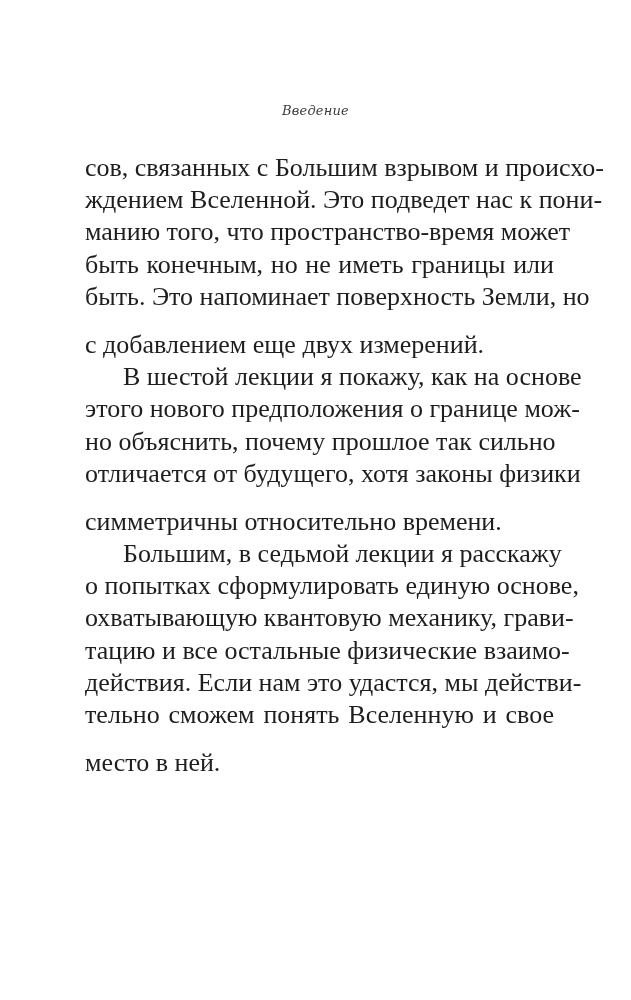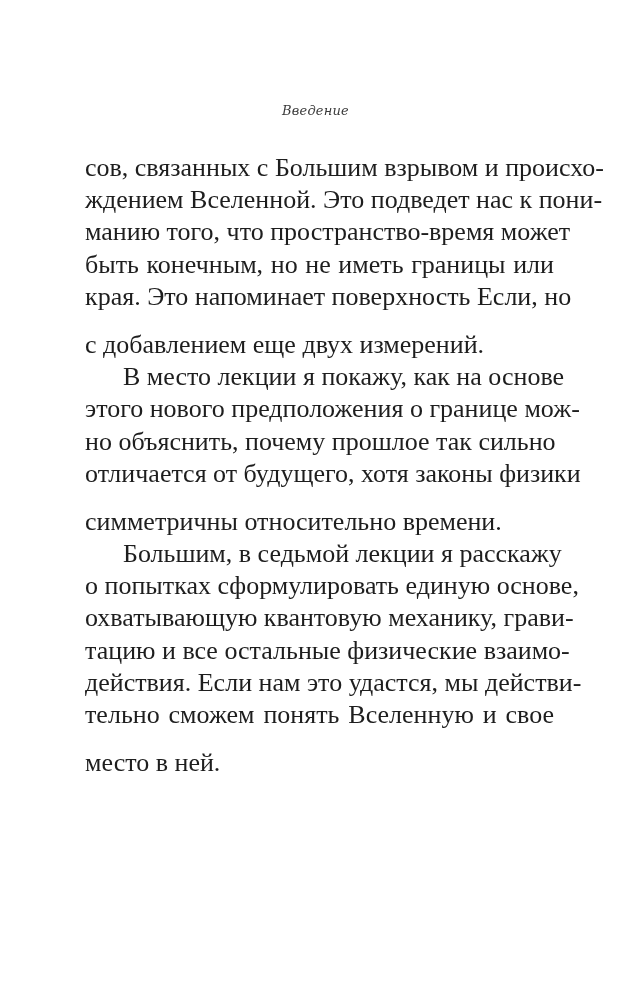--- a/index.html
+++ b/index.html
@@ -63,26 +63,26 @@
 <div class="page">
   <div class="running-head">Введение</div>
 
   <div class="body-text">
 
     <div>
       <span class="line">сов, связанных с Большим взрывом и происхо-</span>
       <span class="line">ждением Вселенной. Это подведет нас к пони-</span>
       <span class="line">манию того, что пространство-время может</span>
       <span class="line">быть конечным, но не иметь границы или</span>
-      <span class="line">края. Это напоминает поверхность Если, но</span>
+      <span class="line">быть. Это напоминает поверхность Земли, но</span>
       <span class="line last">с добавлением еще двух измерений.</span>
     </div>
 
     <div>
-      <span class="line indent">В место лекции я покажу, как на основе</span>
+      <span class="line indent">В шестой лекции я покажу, как на основе</span>
       <span class="line">этого нового предположения о границе мож-</span>
       <span class="line">но объяснить, почему прошлое так сильно</span>
       <span class="line">отличается от будущего, хотя законы физики</span>
       <span class="line last">симметричны относительно времени.</span>
     </div>
 
     <div>
       <span class="line indent">Большим, в седьмой лекции я расскажу</span>
       <span class="line">о попытках сформулировать единую основе,</span>
       <span class="line">охватывающую квантовую механику, грави-</span>

